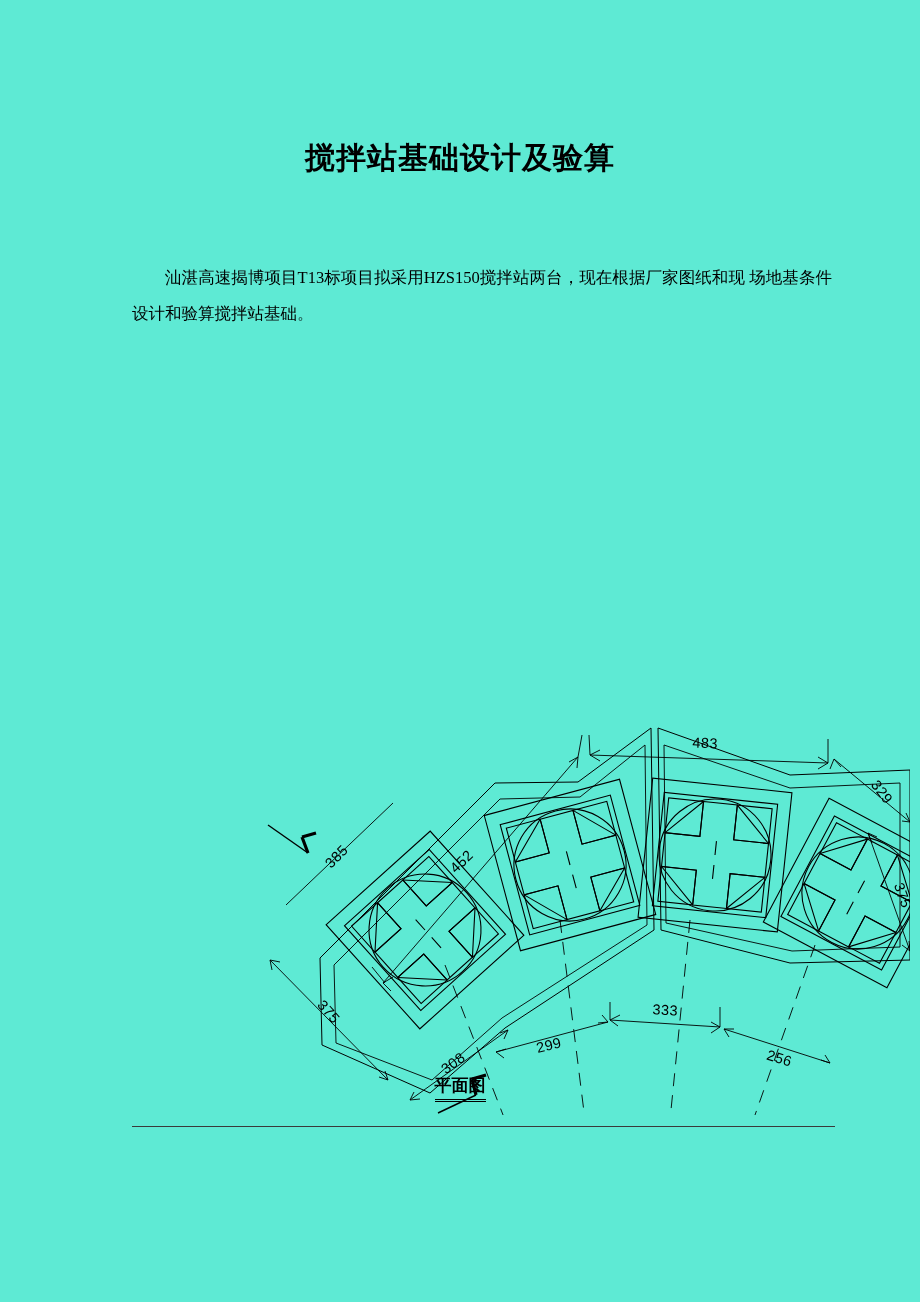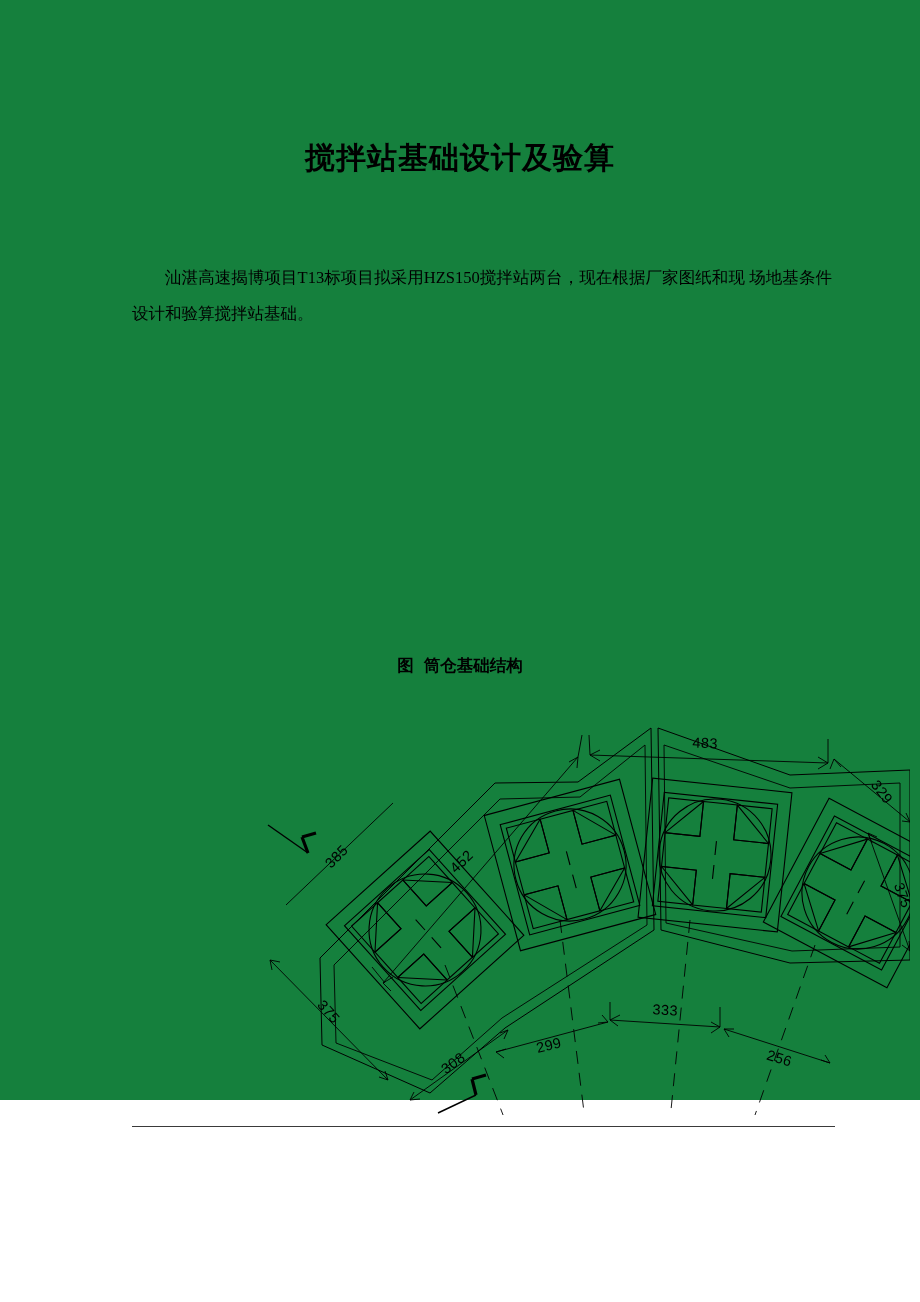--- a/index.html
+++ b/index.html
@@ -12,22 +12,22 @@
     height: 1302px;
     position: relative;
     font-family: "Liberation Serif", "DejaVu Serif", serif;
     color: #000000;
     overflow: hidden;
   }
   .page {
     position: absolute;
     inset: 0;
     width: 920px;
-    height: 1100px;
-    background: #15803d;
+    height: 1302px;
+    background: #5eead4;
   }
   .doc-title {
     position: absolute;
     left: 0;
     top: 118px;
     width: 920px;
     text-align: center;
     font-size: 30px;
     font-weight: bold;
     letter-spacing: 1px;
@@ -115,23 +115,20 @@
 
   <h1 class="doc-title">搅拌站基础设计及验算</h1>
 
   <div class="body-block" id="para-1">
     <p class="para">汕湛高速揭博项目T13标项目拟采用HZS150搅拌站两台，现在根据厂家图纸和现 场地基条件设计和验算搅拌站基础。</p>
   </div>
 
 
 
 
-  <div class="fig-caption">
-    <span>图</span><span class="gap"></span><span>筒仓基础结构</span>
-  </div>
 
   <div class="drawing-wrap">
     <svg width="660" height="400" viewBox="0 0 660 400" xmlns="http://www.w3.org/2000/svg">
       <g fill="none" stroke="#000" stroke-width="1.1" stroke-linejoin="miter" stroke-linecap="butt">
 
         <g transform="translate(175,215) rotate(-42)">
           <rect x="-70" y="-70" width="140" height="140"></rect>
           <rect x="-57" y="-57" width="114" height="114"></rect>
           <circle cx="0" cy="0" r="56"></circle>
 
@@ -263,16 +260,19 @@
           <text x="300" y="335" transform="rotate(-14 300 335)" text-anchor="middle">299</text>
           <text x="415" y="300" transform="rotate(3 415 300)" text-anchor="middle">333</text>
           <text x="528" y="348" transform="rotate(17 528 348)" text-anchor="middle">256</text>
           <text x="648" y="182" transform="rotate(70 648 182)" text-anchor="middle">375</text>
         </g>
 
       </g>
     </svg>
   </div>
 
+  <div class="plan-label">
+    <span>平面图</span>
+  </div>
 
   <div class="footer-rule"></div>
 
 </div>
 
 </body></html>

